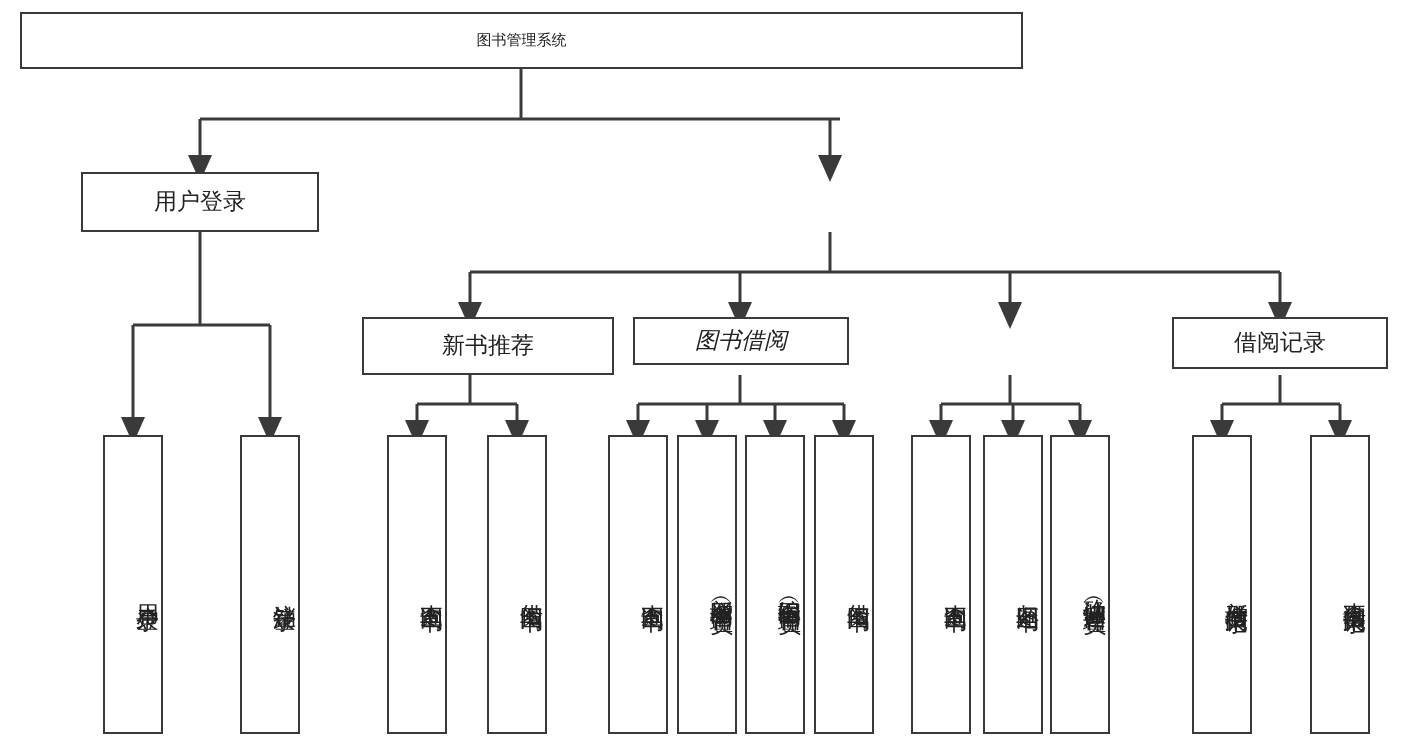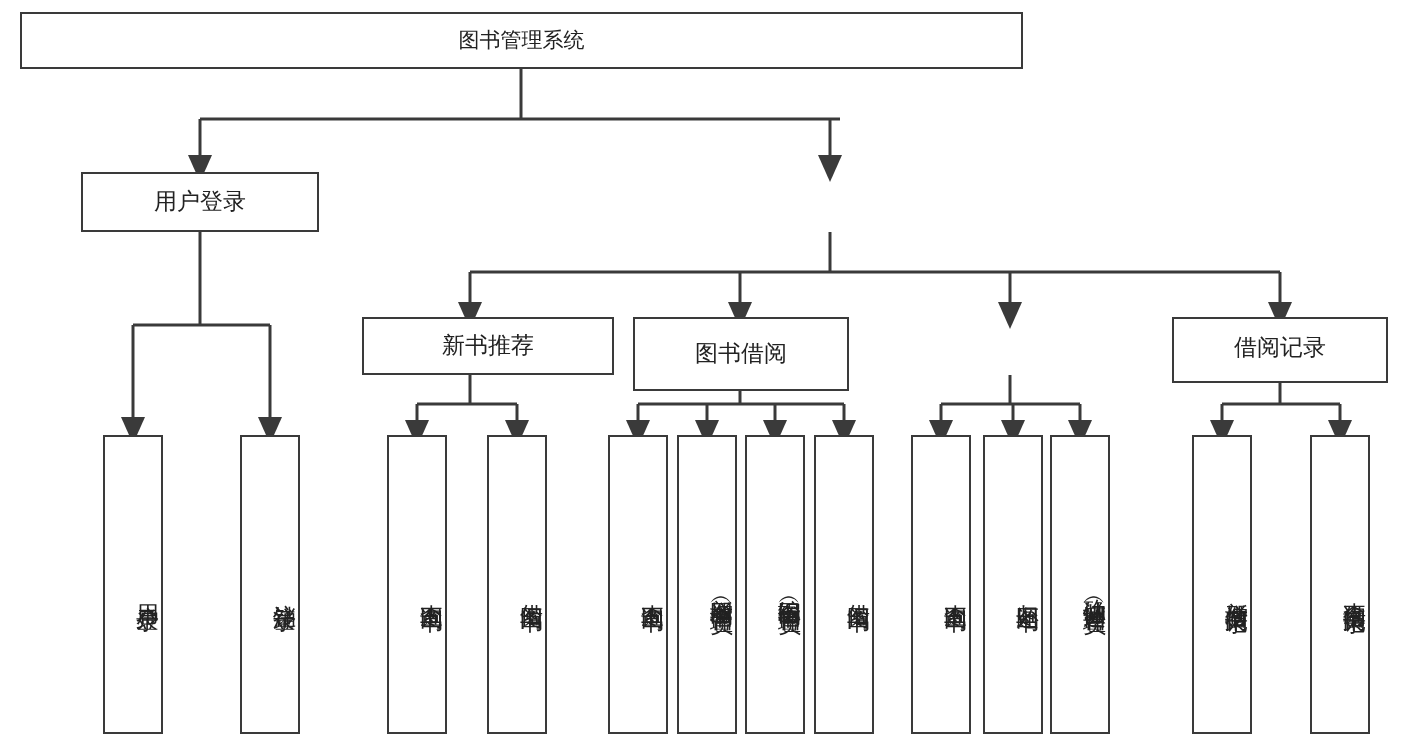--- a/index.html
+++ b/index.html
@@ -35,21 +35,21 @@
     align-items: center;
     justify-content: center;
     color: #222222;
   }
   .node.horiz {
     font-size: 23px;
     letter-spacing: 0px;
     line-height: 1.1;
   }
   .node.root {
-    font-size: 21px;
+    font-size: 15px;
   }
   .node.vert {
     writing-mode: vertical-rl;
     text-orientation: upright;
     align-items: flex-start;
     justify-content: center;
     padding-top: 10px;
     font-size: 23px;
     line-height: 1.18;
     letter-spacing: 2px;
@@ -130,24 +130,24 @@
     <span>图书管理系统</span>
   </div>
 
   <div class="node horiz" style="left: 81px; top: 172px; width: 238px; height: 60px;">
     <span>用户登录</span>
   </div>
 
   <div class="node horiz" style="left: 362px; top: 317px; width: 252px; height: 58px;">
     <span>新书推荐</span>
   </div>
-  <div class="node horiz" style="left: 633px; top: 317px; width: 216px; height: 74px;">
+  <div class="node horiz" style="left: 633px; top: 317px; width: 216px; height: 48px; font-style: italic;">
     <span>图书借阅</span>
   </div>
-  <div class="node horiz" style="left: 1172px; top: 317px; width: 216px; height: 66px; font-family: Liberation Mono, monospace;">
+  <div class="node horiz" style="left: 1172px; top: 317px; width: 216px; height: 52px;">
     <span>借阅记录</span>
   </div>
 
   <div class="node vert" style="left: 103px; top: 435px; width: 60px; height: 299px;">
     <span class="vtext">用户登录</span>
   </div>
   <div class="node vert" style="left: 240px; top: 435px; width: 60px; height: 299px;">
     <span class="vtext">注销登录</span>
   </div>
   <div class="node vert" style="left: 387px; top: 435px; width: 60px; height: 299px;">

